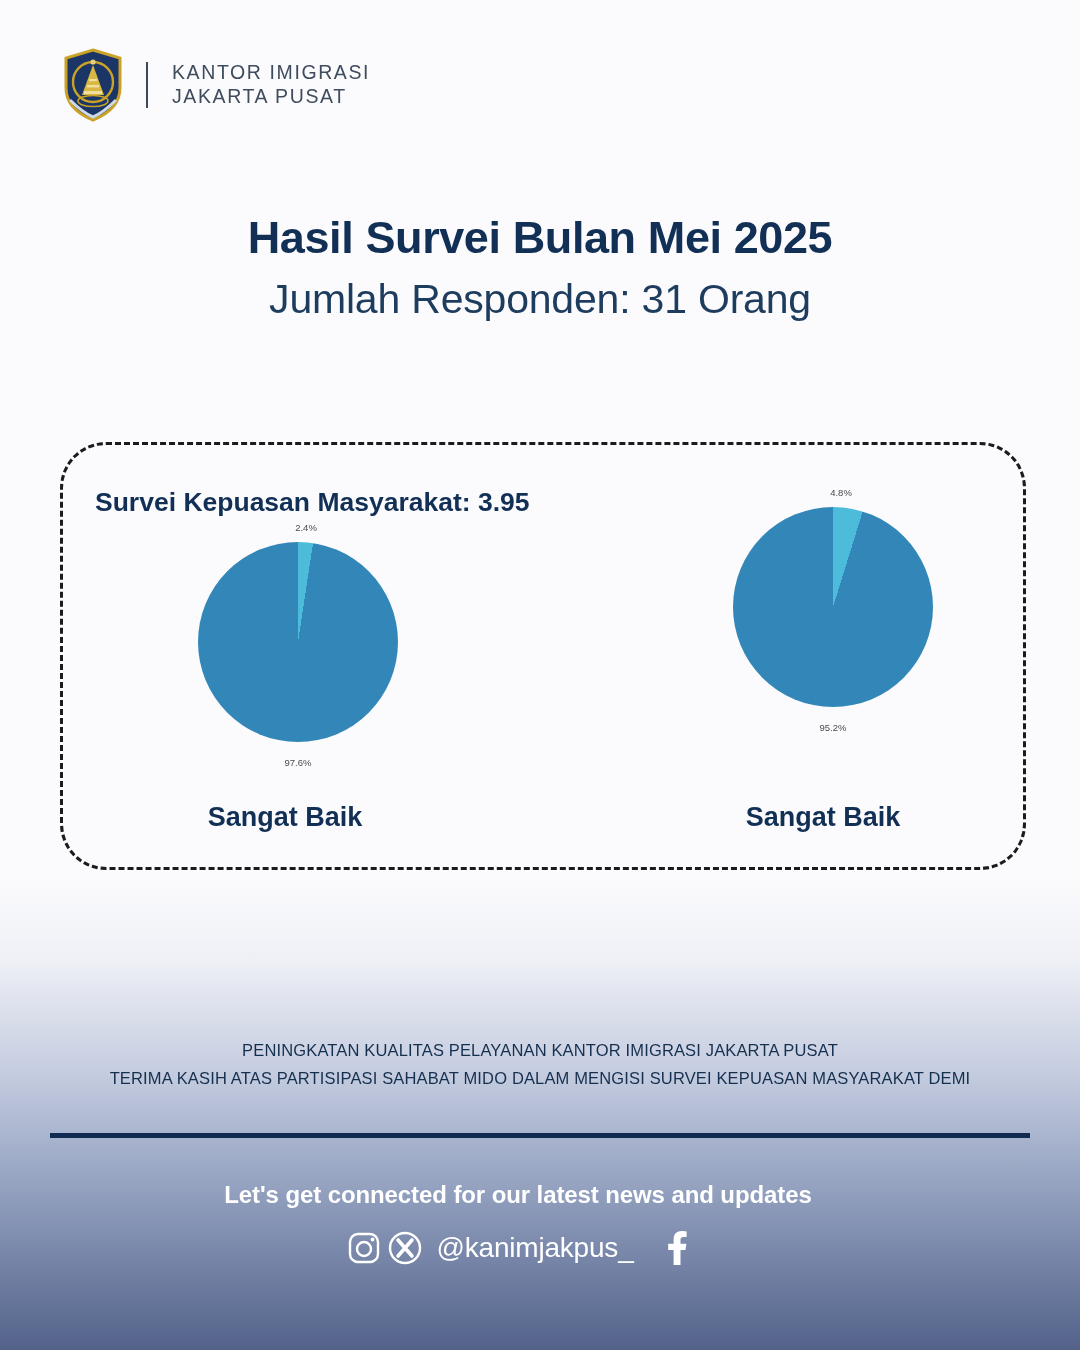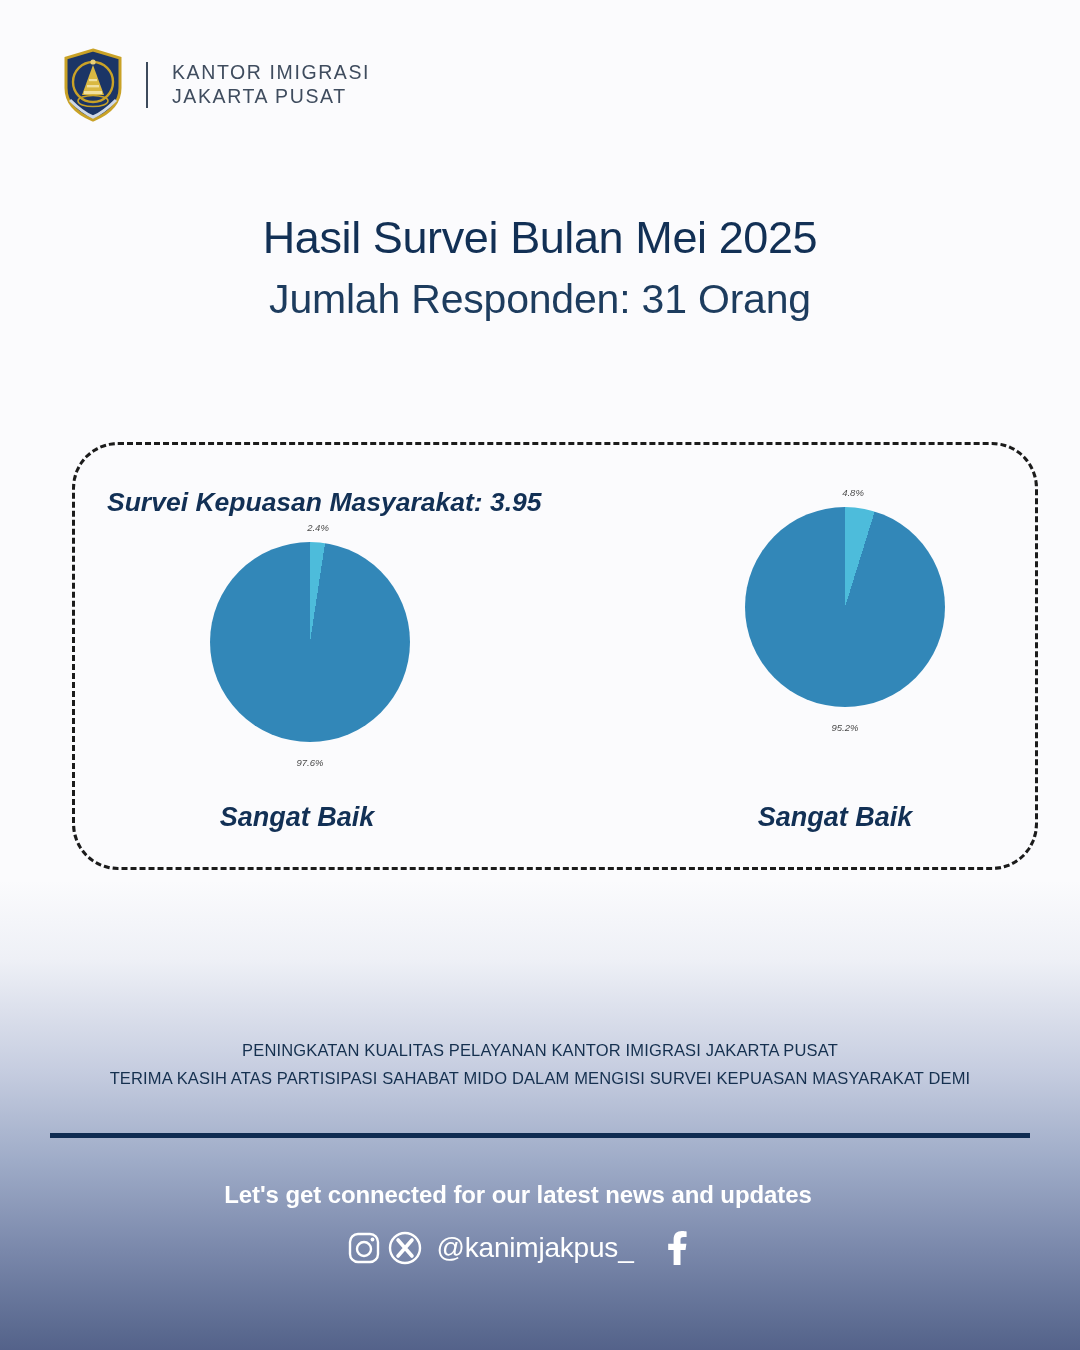--- a/index.html
+++ b/index.html
@@ -64,42 +64,41 @@
   
   .title-block {
     position: absolute;
     top: 212px;
     left: 0;
     width: 1080px;
     text-align: center;
   }
   .main-title {
     font-size: 45px;
-    font-weight: 400;
+    font-weight: 700;
     color: #123055;
     letter-spacing: -0.4px;
   }
   .sub-title {
     font-size: 41px;
     font-weight: 400;
     color: #1d3c5e;
     margin-top: 12px;
     letter-spacing: -0.2px;
   }
 
   
   .chart-card {
     position: absolute;
-    left: 72px;
+    left: 60px;
     top: 442px;
     width: 966px;
     height: 428px;
     border: 3px dashed #1b1b1b;
     border-radius: 46px;
-    font-style: italic;
   }
 
   .charts-row {
     position: absolute;
     inset: 0;
     display: flex;
   }
   .chart-col {
     flex: 1 1 50%;
     position: relative;

